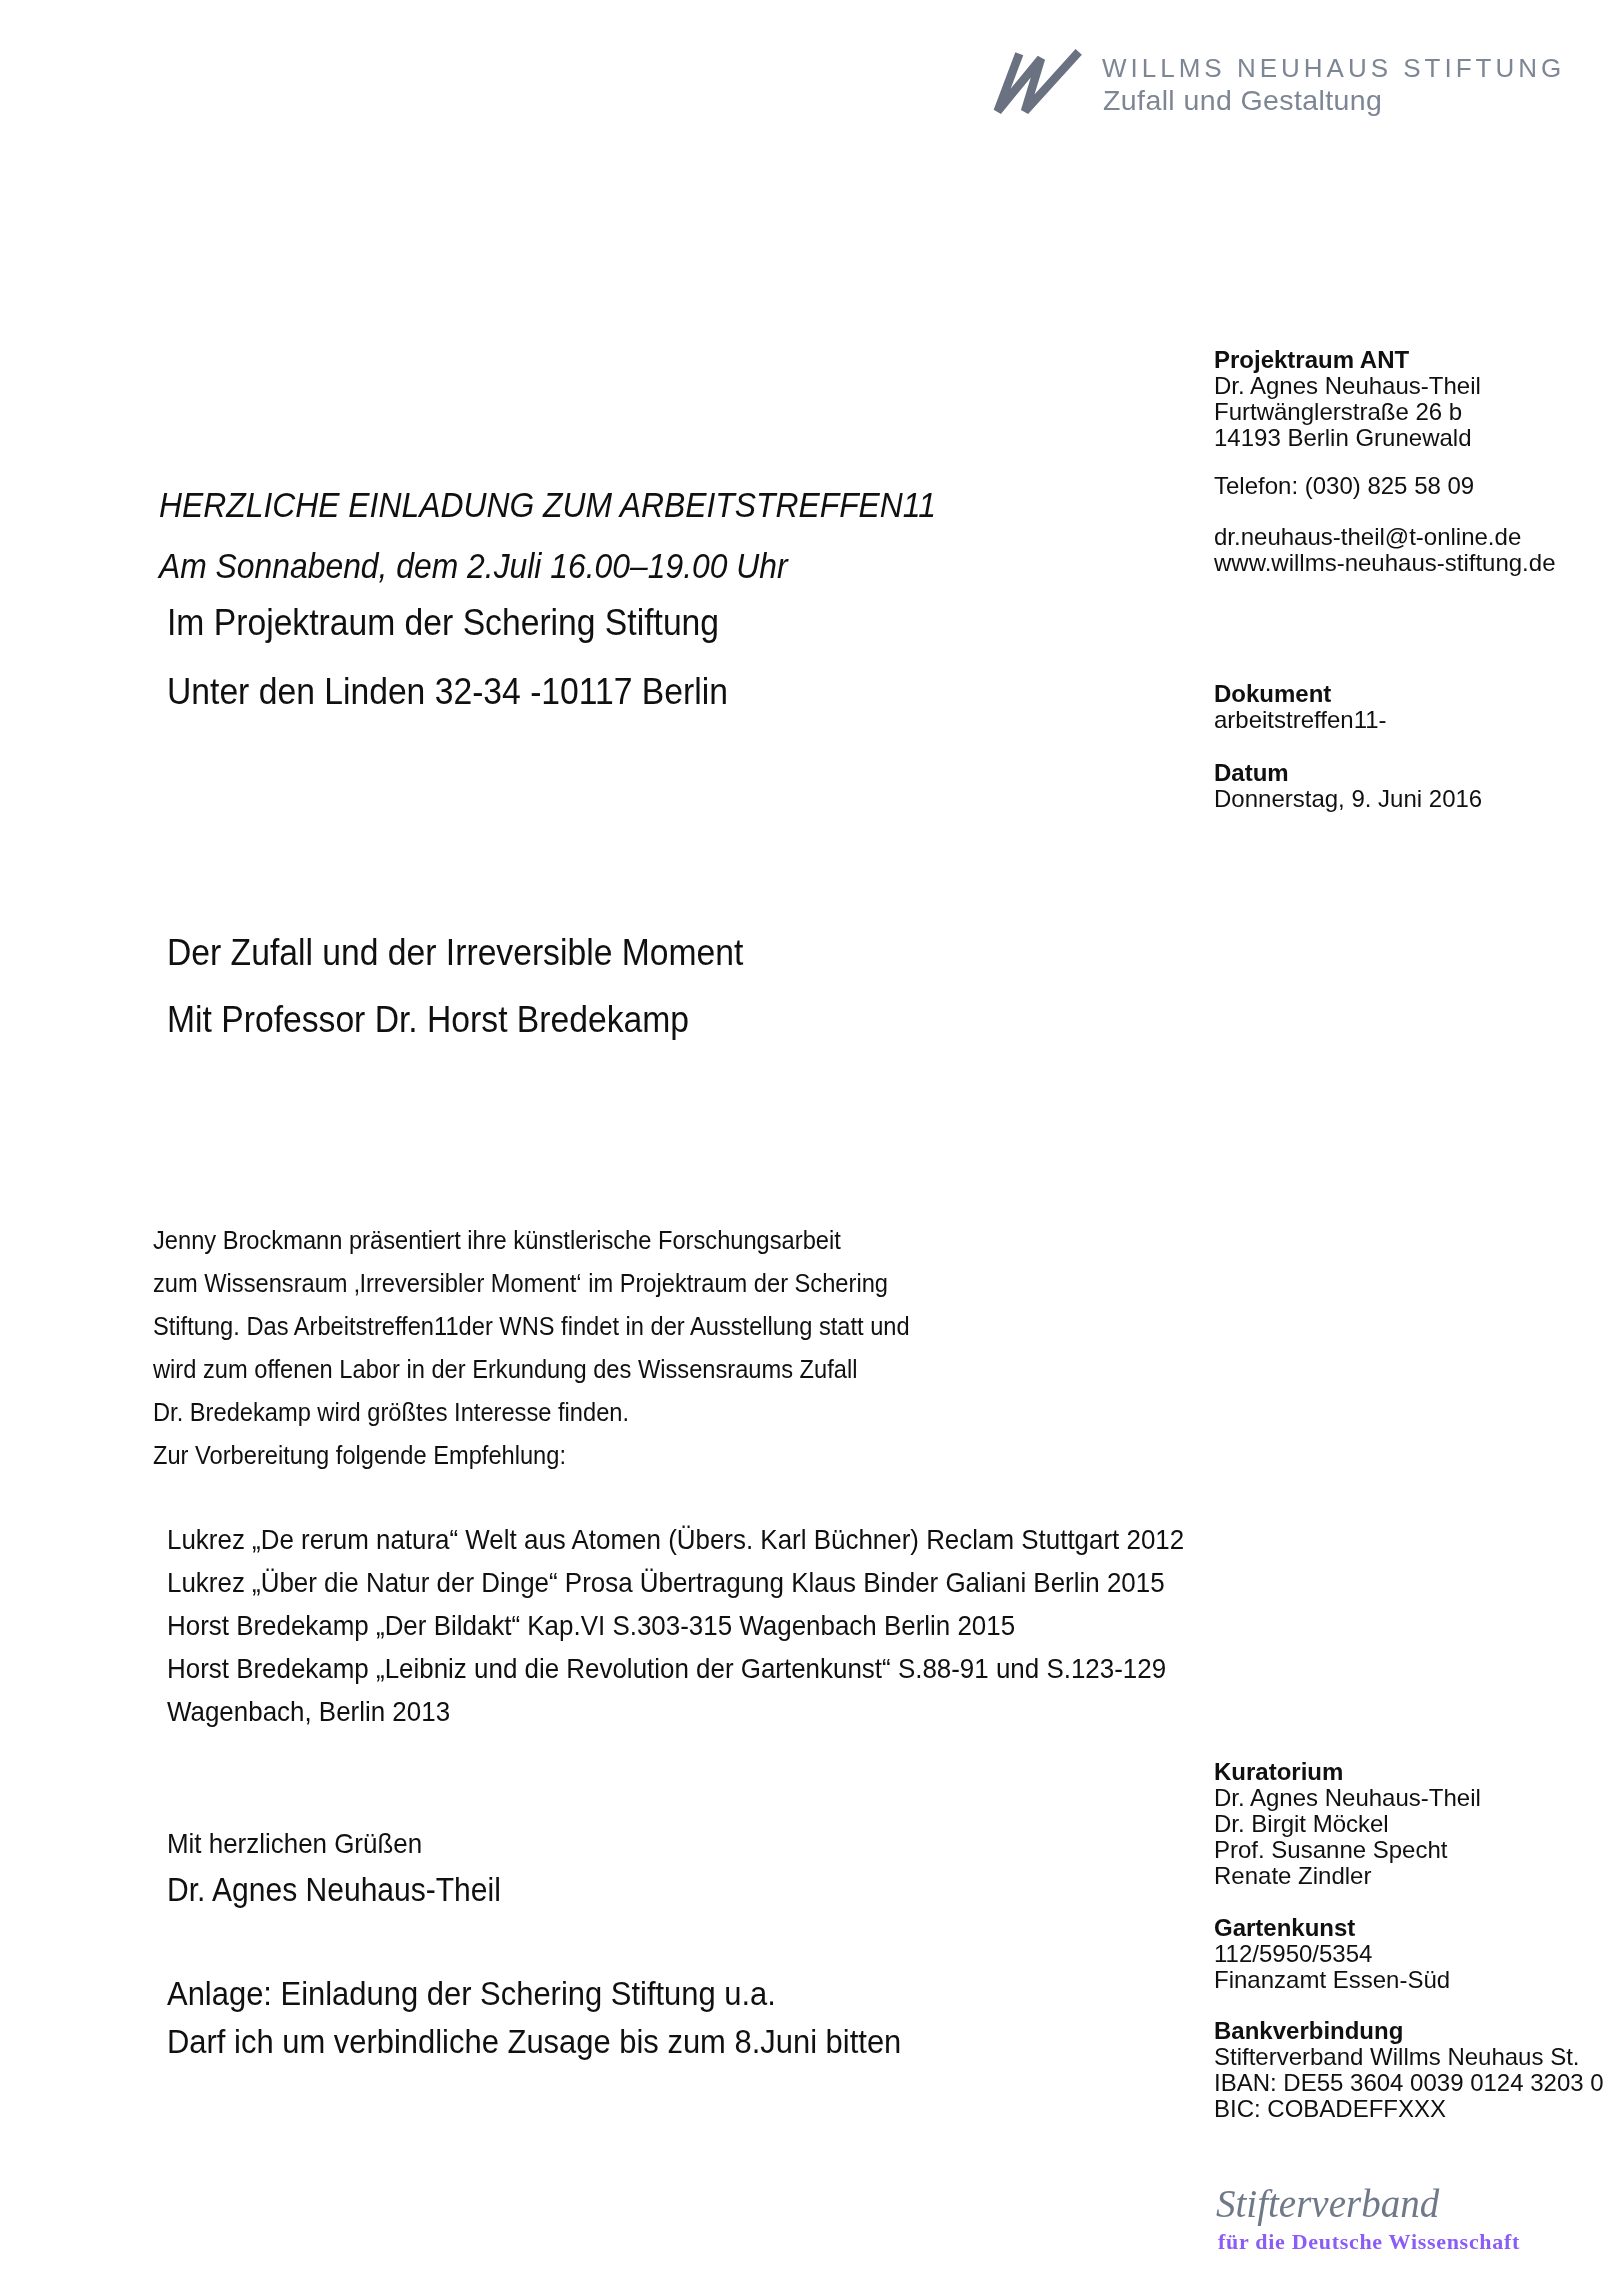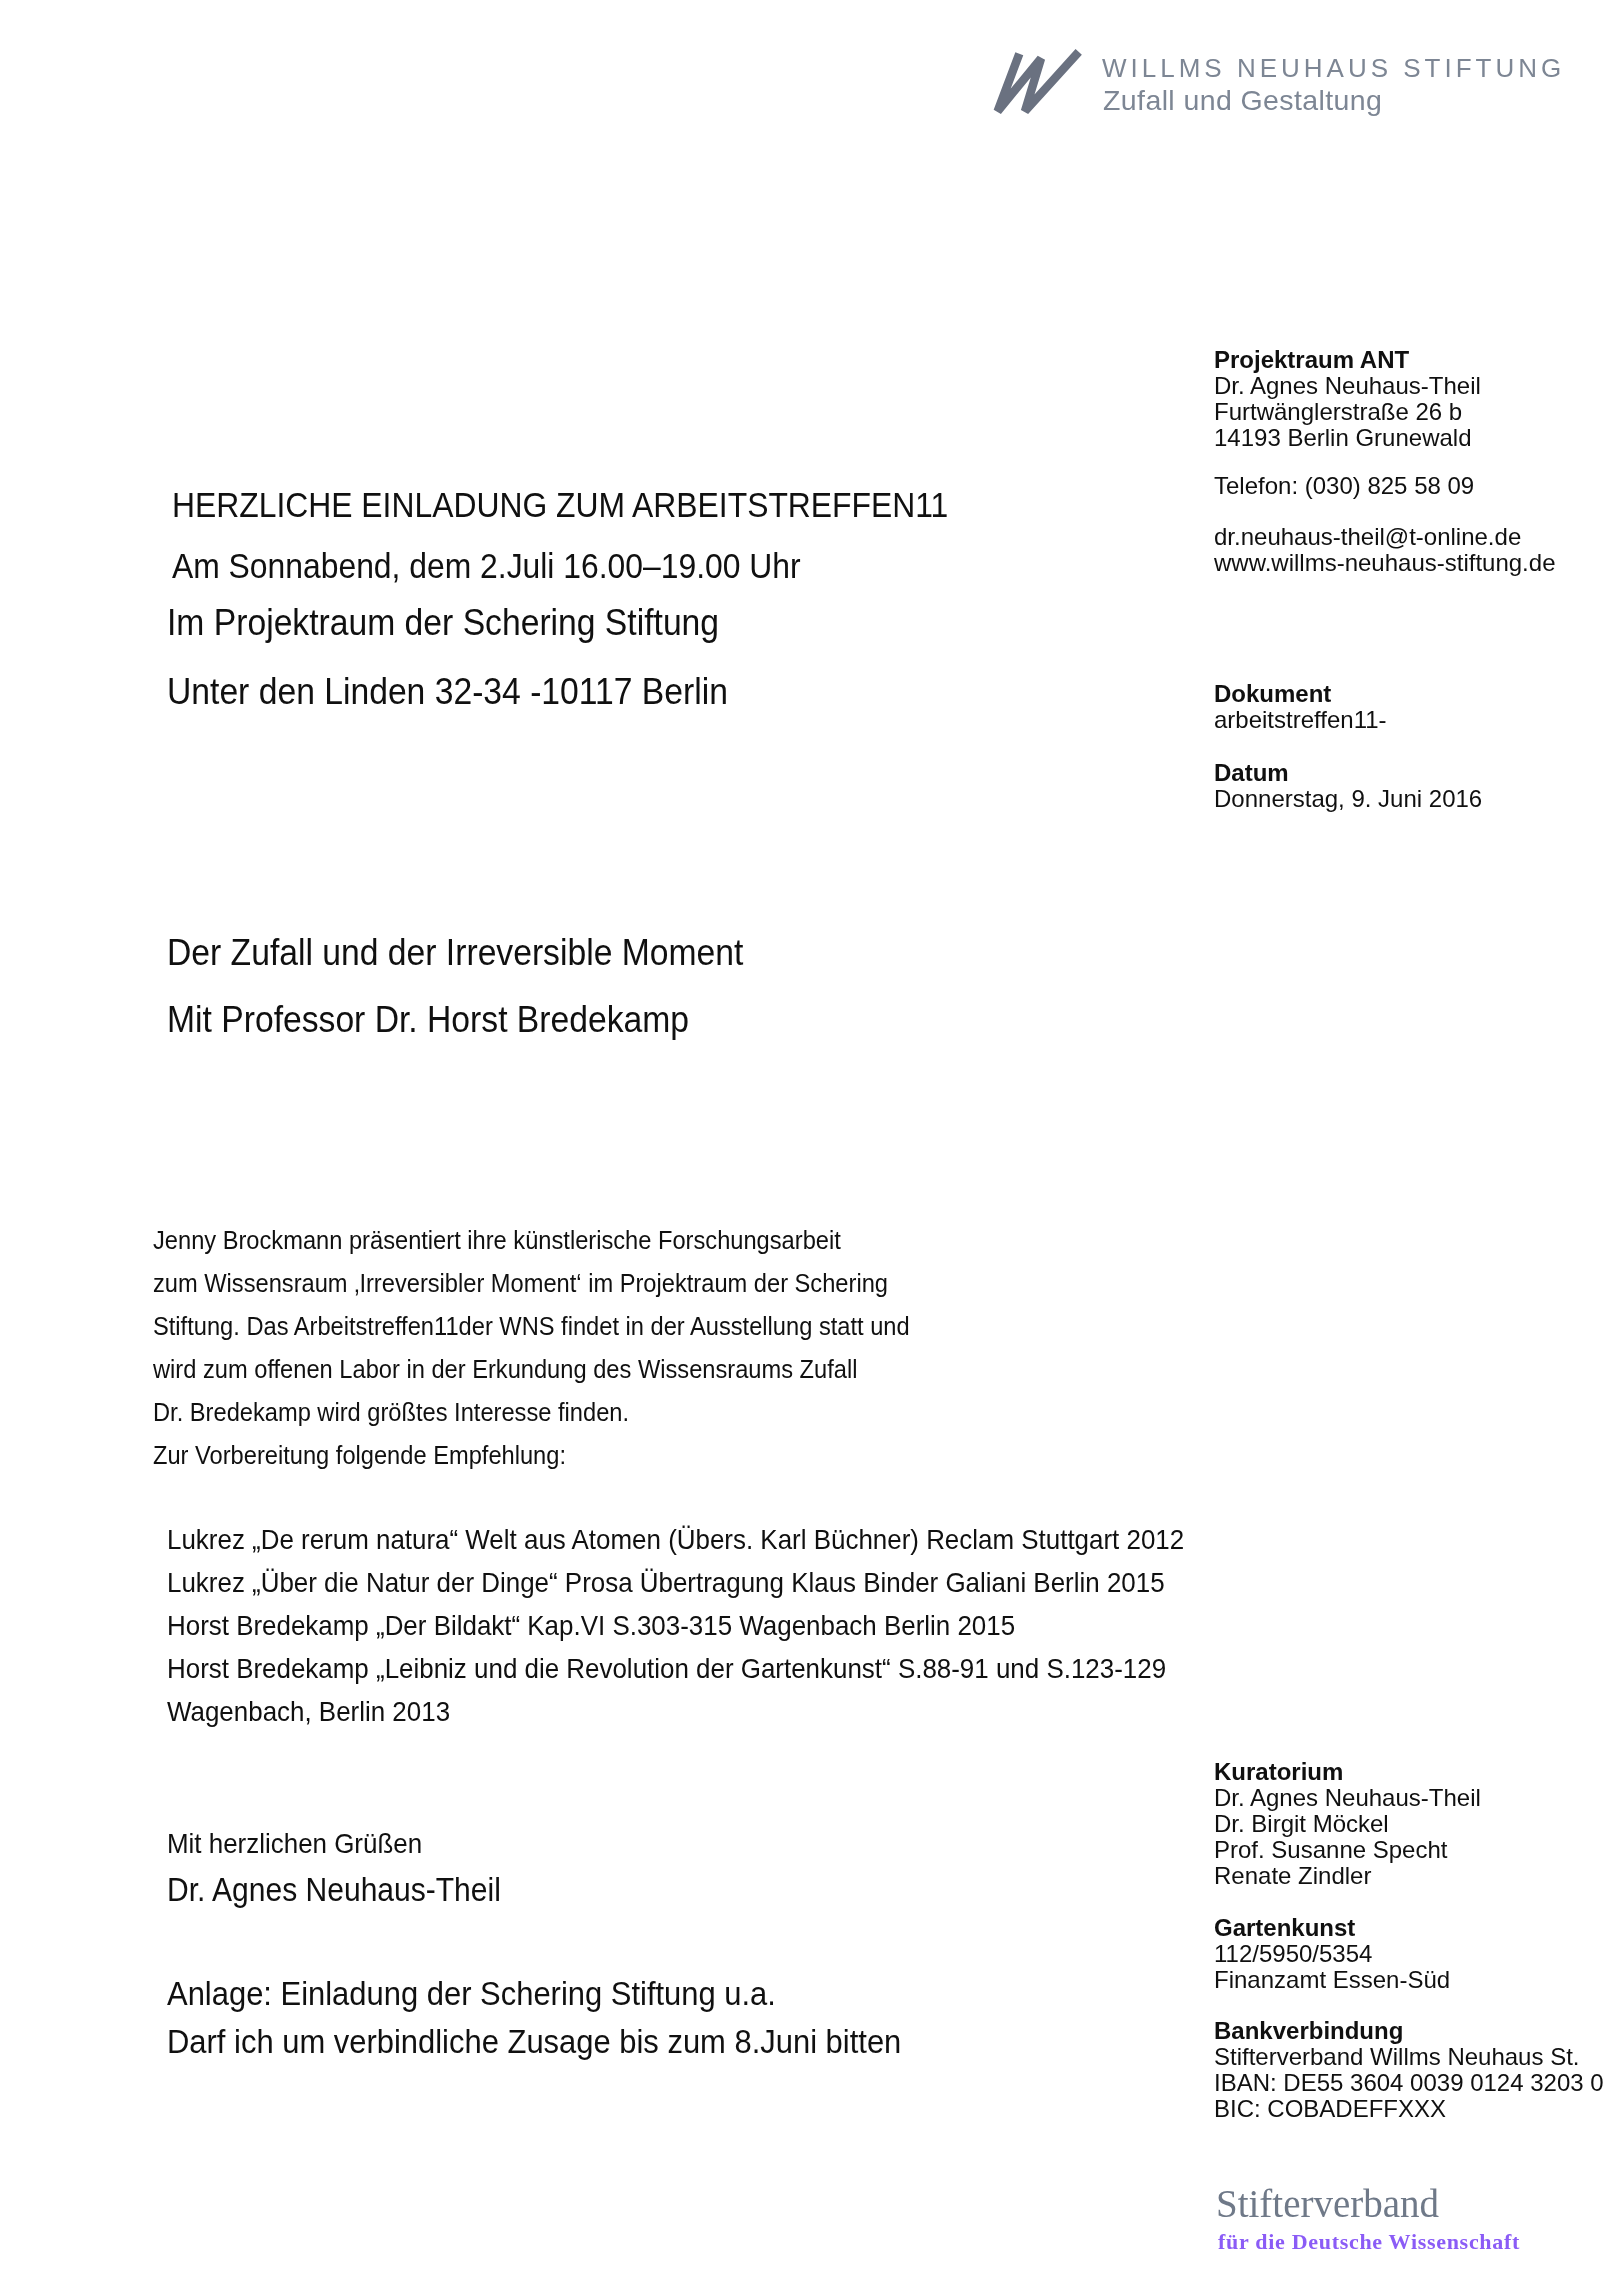--- a/index.html
+++ b/index.html
@@ -18,37 +18,37 @@
   .logo-mark{position:absolute;left:991px;top:49px;}
   .logo-name{
     position:absolute;left:1102px;top:53px;
     font-size:26px;letter-spacing:4px;color:#7d8694;font-weight:400;
   }
   .logo-tagline{
     position:absolute;left:1103px;top:84px;
     font-size:28.5px;letter-spacing:0.4px;color:#7d8694;font-weight:400;
   }
   
-  .inv{left:172px;font-size:35px;}
+  .inv{left:159px;font-size:35px;font-style:italic;}
   .inv-lg{left:167px;font-size:37px;}
   .event-line{left:167px;font-size:37px;}
   .body-block{left:153px;top:1219px;font-size:26px;line-height:43px;}
   .reading-block{left:167px;top:1518px;font-size:28.5px;line-height:43px;}
   .body-block div,.reading-block div{white-space:nowrap;}
   .salute{left:167px;top:1827px;font-size:28.5px;}
   .signature{left:167px;top:1871px;font-size:33px;}
   .annex-block{left:167px;top:1969px;font-size:34px;line-height:48px;}
   
   .side{left:1214px;font-size:24px;line-height:26px;}
   .side .lbl{font-weight:bold;}
   
   .sv-name{
     left:1216px;top:2181px;
     font-family:"Liberation Serif",serif;
-    font-size:39px;color:#6f7988;font-weight:400;
+    font-size:39px;color:#6f7988;font-weight:400;font-style:italic;
   }
   .sv-tagline{
     left:1218px;top:2229px;
     font-family:"Liberation Serif",serif;
     font-size:22px;color:#8b5cf6;font-weight:600;letter-spacing:0.7px;
   }
 </style>
 </head>
 <body>
 

